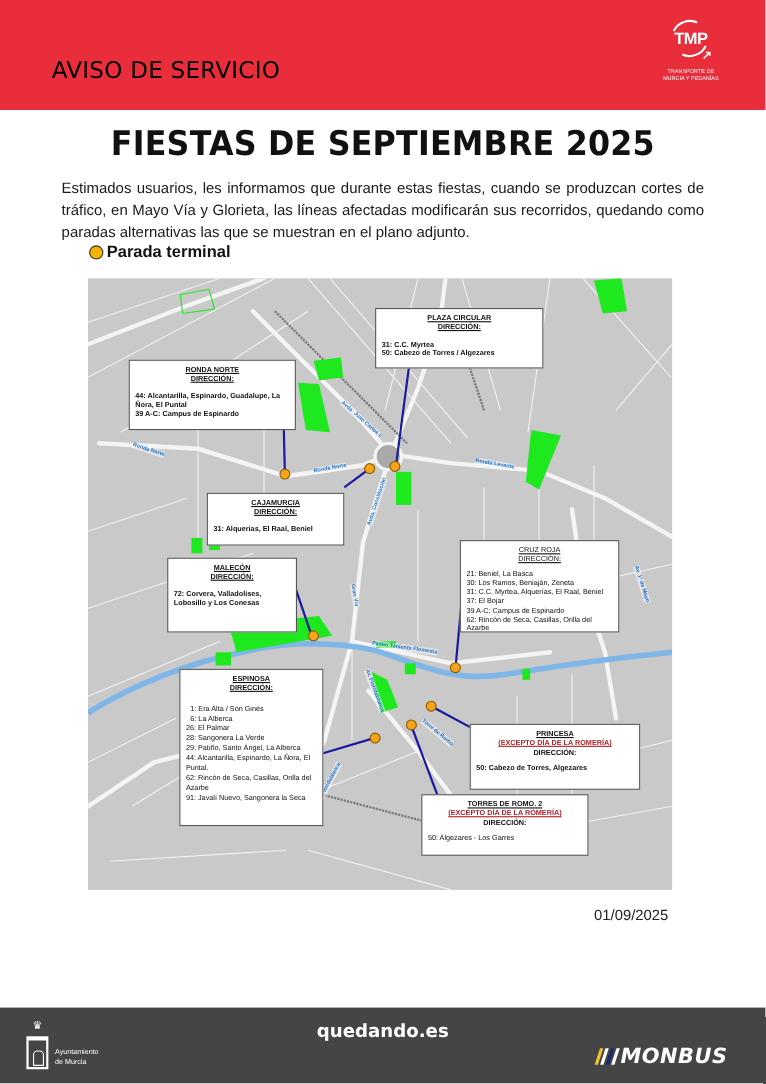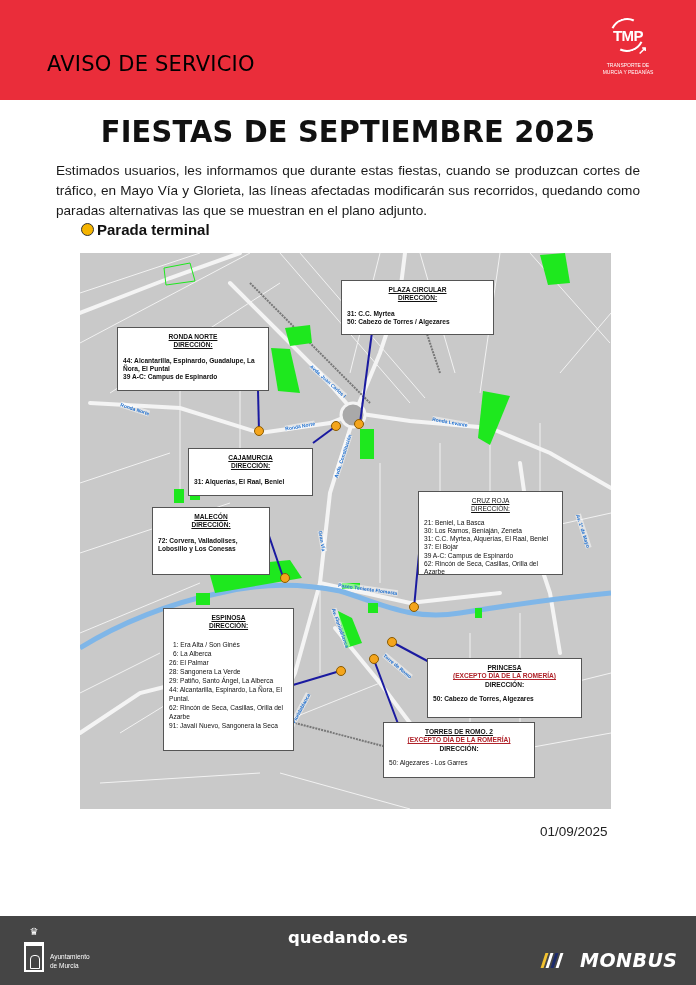--- a/index.html
+++ b/index.html
@@ -34,21 +34,21 @@
   .date { position: absolute; left: 520px; top: 824px; font-size: 13.5px; color: #222; margin-left: 20px; }
 
   .footer { position: absolute; left: 0; top: 916px; width: 696px; height: 69px; background: #454545; }
   .ayto { position: absolute; left: 20px; top: 10px; width: 90px; height: 52px; }
   .ayto .crown { position: absolute; left: 4px; top: 0; width: 20px; height: 12px; color: #fff; font-size: 10px; text-align: center; }
   .ayto .tower { position: absolute; left: 4px; top: 16px; width: 20px; height: 30px; border: 2px solid #fff; border-top-width: 4px; }
   .ayto .tower::after { content: ""; position: absolute; left: 4px; top: 9px; width: 8px; height: 12px; border: 1.5px solid #fff; border-radius: 4px 4px 0 0; }
   .ayto .txt { position: absolute; left: 30px; top: 26px; font-size: 6.5px; line-height: 9px; color: #fff; }
   .footer-web { position: absolute; left: 0; top: 12px; width: 696px; text-align: center; font-family: "DejaVu Sans", sans-serif; font-weight: bold; font-size: 16.5px; color: #fff; }
   .footer-phone { position: absolute; left: 0; top: 40px; width: 696px; text-align: center; font-family: "DejaVu Sans", sans-serif; font-weight: bold; font-size: 14px; color: #fff; }
-  .monbus { position: absolute; left: 543px; top: 33px; display: flex; align-items: center; gap: 19px; }
+  .monbus { position: absolute; left: 543px; top: 33px; display: flex; align-items: center; gap: 3px; }
   .monbus .bars { display: flex; gap: 2px; transform: skewX(-18deg); }
   .monbus .bars span { display: block; width: 3px; height: 15px; }
   .monbus .name { font-style: italic; font-weight: bold; color: #fff; font-size: 19px; letter-spacing: 0.5px; font-family: "DejaVu Sans", sans-serif; }
 </style>
 </head>
 <body>
 
 <div class="header">
   <div class="header-title">AVISO DE SERVICIO</div>
   <div class="tmp-logo">

